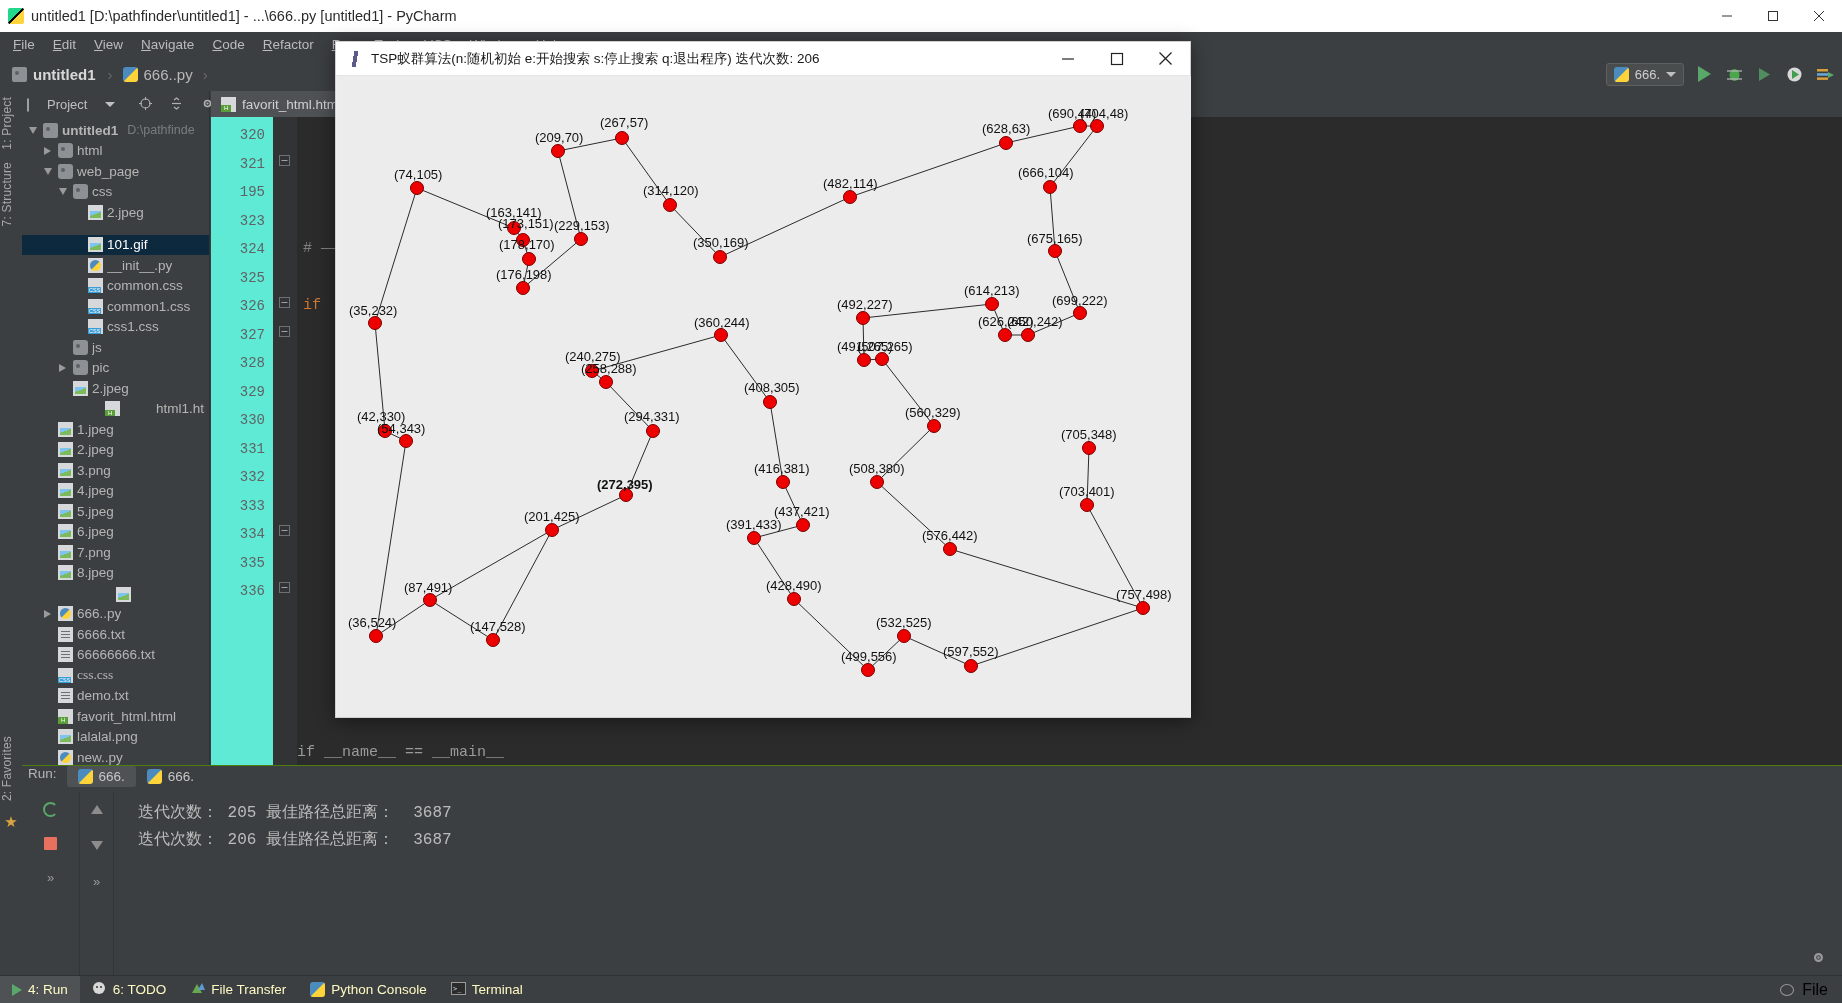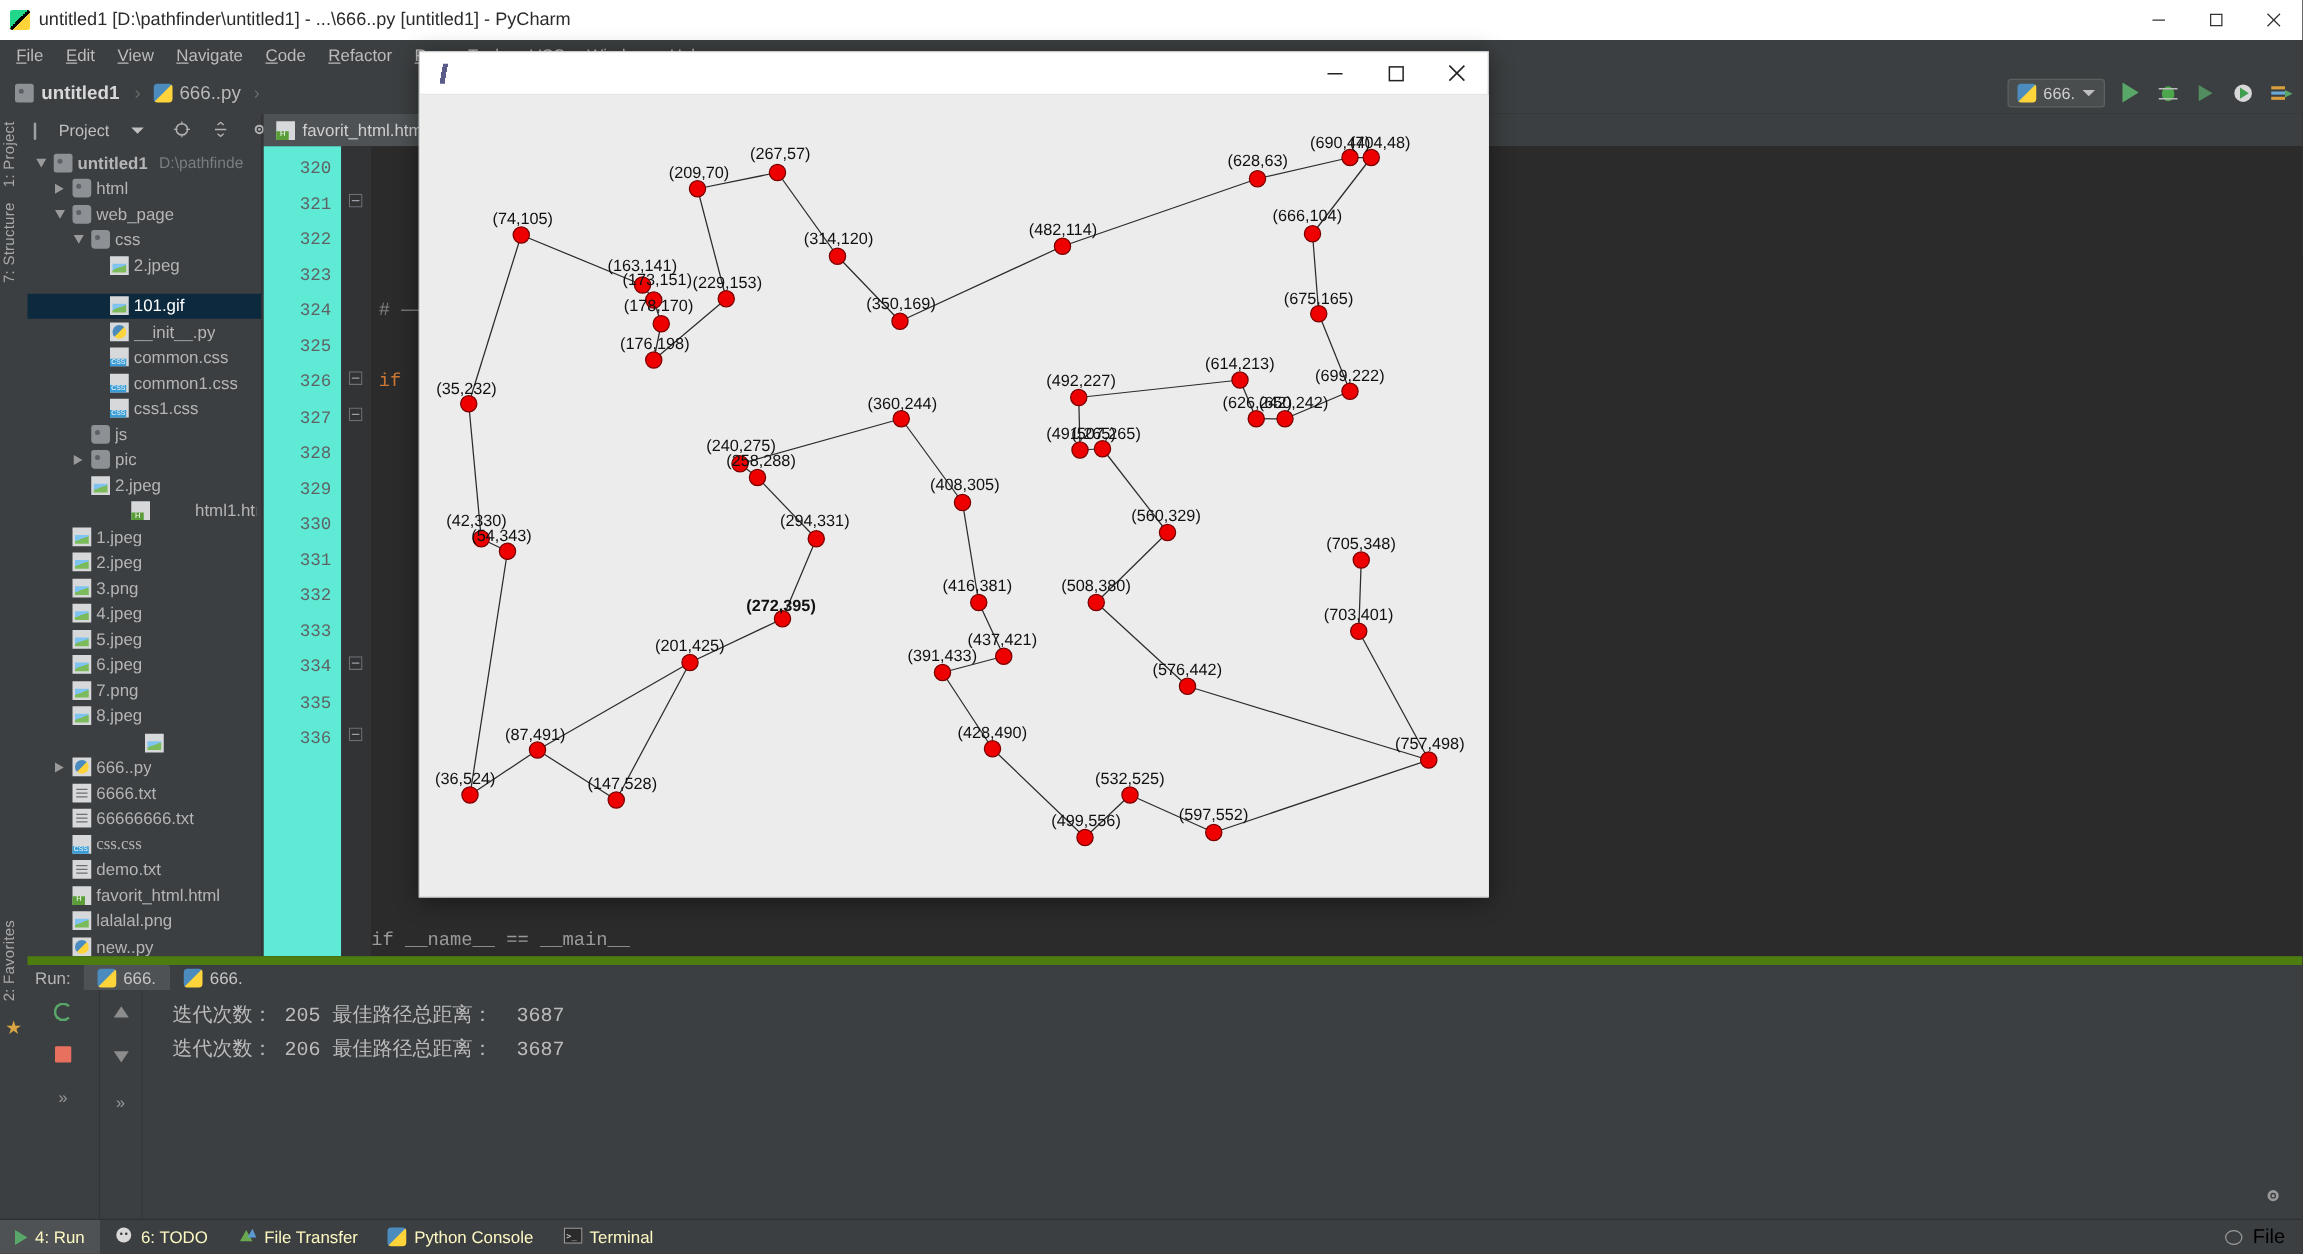--- a/index.html
+++ b/index.html
@@ -155,22 +155,22 @@
   .cline { height: 28.5px; line-height: 28.5px; padding-left: 6px; white-space: pre; }
   .kw { color: #cc7832; }
   .cmt { color: #808080; }
 
   
   .runpanel {
     position: absolute; left: 22px; right: 0; bottom: 28px; height: 210px;
     background: #3c3f41;
   }
   .run-tabrow {
-    height: 27px; display: flex; align-items: center; gap: 0; padding-left: 6px;
-    border-top: 7px solid #4d7c0f;
+    height: 27px; display: flex; align-items: flex-start; gap: 0; padding-left: 6px;
+    border-top: 1px solid #4d7c0f;
   }
   .run-label { color: #b5b5b5; font-size: 13.5px; padding-right: 10px; }
   .run-tab {
     display: flex; align-items: center; gap: 6px; padding: 3px 11px;
     font-size: 13.5px; color: #c6c6c6;
   }
   .run-tab.active { background: #4e5254; border-radius: 2px; }
   .console-wrap { position: absolute; left: 0; top: 27px; right: 0; bottom: 0; display: flex; }
   .console-gutter {
     width: 58px; background: #3c3f41; display: flex; flex-direction: column;
@@ -543,21 +543,21 @@
   <div class="editor">
     <div class="editor-tabbar">
       <div class="editor-tab">
         <span class="ico html"></span>
         <span>favorit_html.html</span>
       </div>
     </div>
     <div class="gutter" id="gutter">
         <div class="gline">320</div>
         <div class="gline">321</div>
-        <div class="gline">322</div>
+        <div class="gline">195</div>
         <div class="gline">323</div>
         <div class="gline">324</div>
         <div class="gline">325</div>
         <div class="gline">326</div>
         <div class="gline">327</div>
         <div class="gline">328</div>
         <div class="gline">329</div>
         <div class="gline">330</div>
         <div class="gline">331</div>
         <div class="gline">332</div>
@@ -714,20 +714,21 @@
   <div style="position:absolute;right:16px;bottom:34px;">
     <svg width="15" height="15">
         <circle cx="7.5" cy="7.5" r="3.4" fill="none" stroke="#9a9a9a" stroke-width="2.2"></circle>
         <circle cx="7.5" cy="7.5" r="1.2" fill="#9a9a9a"></circle>
       </svg>
   </div>
 
   <div class="dialog">
     <div class="dlg-titlebar">
       <div class="dlg-icon"></div>
+      <div class="dlg-title">TSP蚁群算法(n:随机初始 e:开始搜索 s:停止搜索 q:退出程序) 迭代次数: 206</div>
       <div class="dlg-ctrls">
         <div class="dlg-ctrl">
           <svg width="14" height="14">
               <line x1="1" y1="7" x2="13" y2="7" stroke="#222" stroke-width="1.2"></line>
             </svg>
         </div>
         <div class="dlg-ctrl">
           <svg width="14" height="14">
               <rect x="1.5" y="1.5" width="11" height="11" fill="none" stroke="#222" stroke-width="1.2"></rect>
             </svg>

